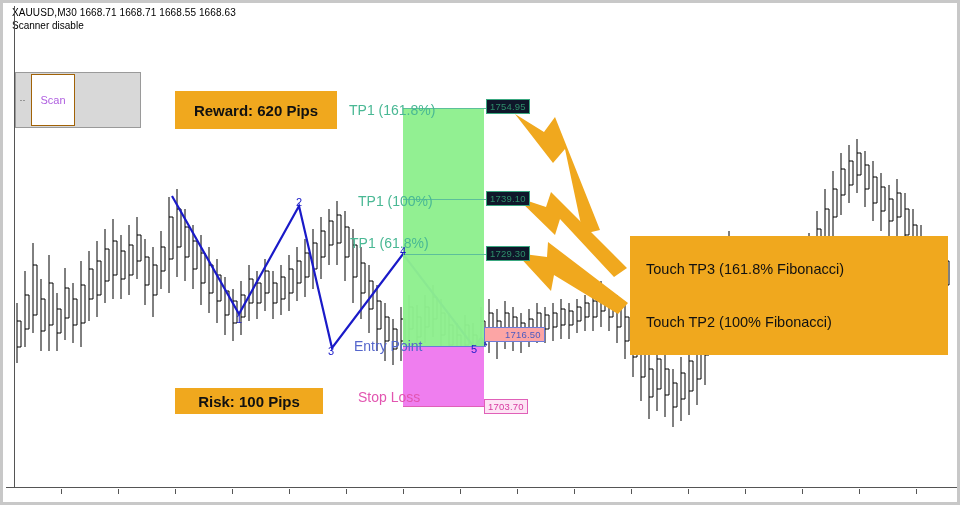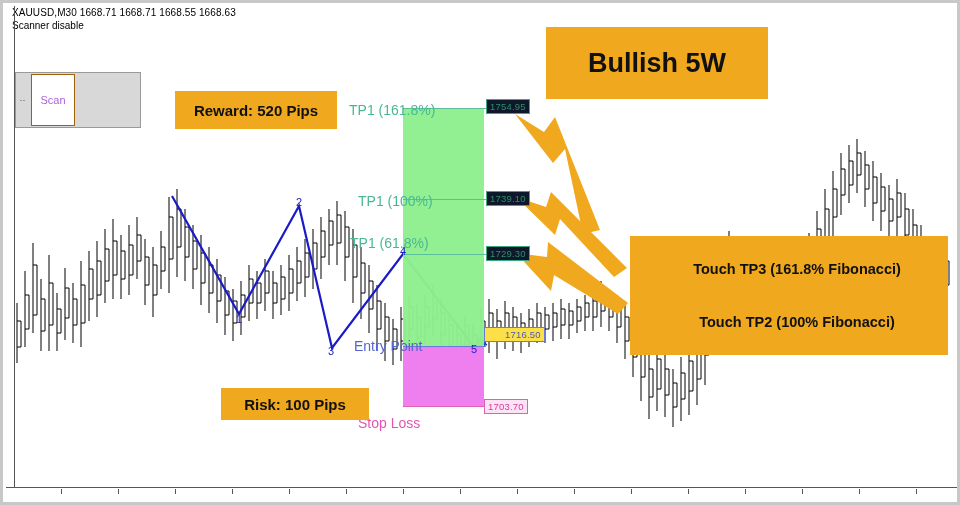--- a/index.html
+++ b/index.html
@@ -86,49 +86,49 @@
   }
 
   
   .lv-teal { background:#5cbf9a; }
   .lbl-teal { color:#49b894; }
   .tag-teal { border:1px solid #3aa880; color:#2e8f6a; background:#0f172a; }
 
   
   .lv-blue { background:#6a7ad8; }
   .lbl-blue { color:#5566cc; }
-  .tag-blue { border:1px solid #6a7ad8; color:#4a5ac0; background:#fde047;padding-left:20px; }
+  .tag-blue { border:1px solid #6a7ad8; color:#4a5ac0; background:#fca5a5;padding-left:20px; }
 
   
   .lv-pink { background:#e060b8; }
   .lbl-pink { color:#e255b0; }
   .tag-pink { border:1px solid #e060b8; color:#d63ba0; background:#fde4f4; }
 
   
   .wave-num {
     position:absolute; font-size:11px; color:#1a1ac8; font-weight:normal;
   }
 
   
   .callout {
     position:absolute; background:#f0a81e;
     display:flex; align-items:center; justify-content:center;
     color:#111111; font-weight:bold;
   }
   .callout-reward { left:172px; top:88px; width:162px; height:38px; font-size:15px; }
-  .callout-risk   { left:172px; top:385px; width:148px; height:32px; font-size:15px;margin-left:46px; }
+  .callout-risk   { left:172px; top:385px; width:148px; height:26px; font-size:15px; }
   .callout-title  { left:543px; top:24px; width:222px; height:72px; font-size:27px; }
 
   .callout-list {
     position:absolute; left:627px; top:233px; width:318px; height:119px;
     background:#f0a81e; padding:6px 0 6px 16px;
     display:flex; flex-direction:column; justify-content:space-around;
   }
   .callout-list div {
-    font-size:14.5px; font-weight:bold; color:#111; white-space:nowrap;text-align:center;
+    font-size:14.5px; font-weight:normal; color:#111; white-space:nowrap;
   }
 
   
   .arrow-svg { position:absolute; left:0; top:0; width:954px; height:499px; pointer-events:none; }
 
   
   .axis-bottom {
     position:absolute; left:3px; bottom:14px; width:951px; height:1px; background:#555;
   }
   .axis-left {
@@ -301,40 +301,39 @@
 
     <div class="level-line lv-teal" style="top:251px;"></div>
     <div class="level-label lbl-teal" style="left:347px; top:232px;">TP1 (61.8%)</div>
     <div class="price-tag tag-teal" style="left:483px; top:243px;">1729.30</div>
 
     <div class="level-line lv-blue" style="top:343px;"></div>
     <div class="level-label lbl-blue" style="left:351px; top:335px;">Entry Point</div>
     <div class="price-tag tag-blue" style="left:481px; top:324px;">1716.50</div>
 
     <div class="level-line lv-pink" style="top:403px;"></div>
-    <div class="level-label lbl-pink" style="left:355px; top:412px;text-align:right;">Stop Loss</div>
+    <div class="level-label lbl-pink" style="left:355px; top:386px;text-align:right;">Stop Loss</div>
     <div class="price-tag tag-pink" style="left:481px; top:396px;">1703.70</div>
 
     <div class="wave-num" style="left:233px; top:310px;">1</div>
     <div class="wave-num" style="left:293px; top:193px;">2</div>
     <div class="wave-num" style="left:325px; top:342px;">3</div>
     <div class="wave-num" style="left:397px; top:242px;">4</div>
     <div class="wave-num" style="left:468px; top:340px;">5</div>
 
     <div class="symbol-line">XAUUSD,M30  1668.71 1668.71 1668.55 1668.63</div>
     <div class="scanner-line">Scanner disable</div>
 
     <div class="tf-panel">
       <div class="tf-dots">··</div>
       <div class="tf-scan">Scan</div>
     </div>
 
-    <div class="callout callout-reward">Reward: 520 Pips</div>
+    <div class="callout callout-reward">Reward: 620 Pips</div>
     <div class="callout callout-risk">Risk: 100 Pips</div>
-    <div class="callout callout-title">Bullish 5W</div>
 
     <div class="callout-list">
       <div>Touch TP3 (161.8% Fibonacci)</div>
       <div>Touch TP2 (100% Fibonacci)</div>
     </div>
 
     <div class="axis-left"></div>
     <div class="axis-bottom"></div>
     <div class="tickrow">
       <div class="tick" style="left:55px;"></div>

